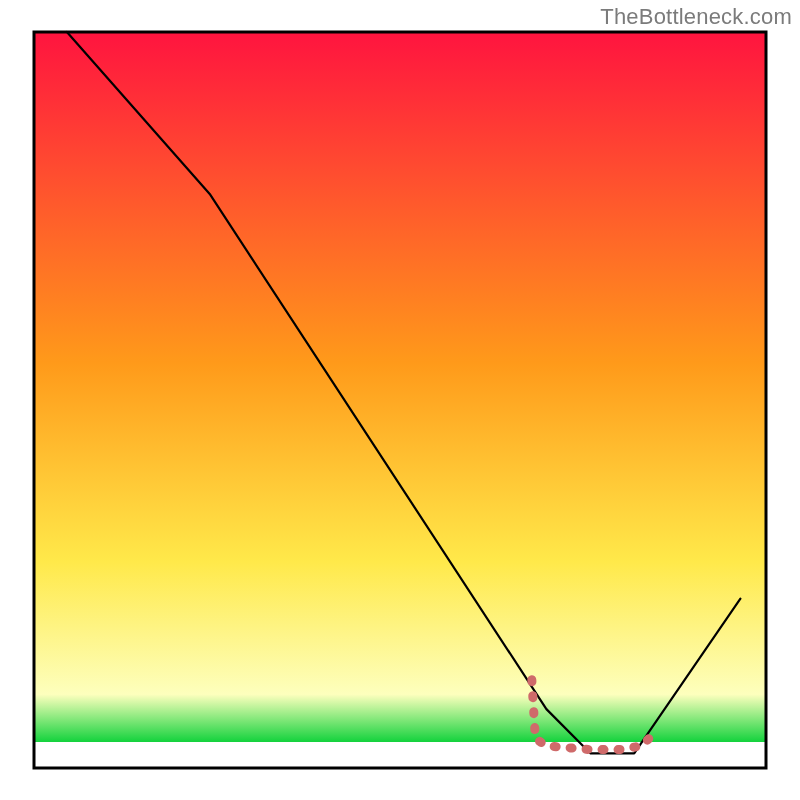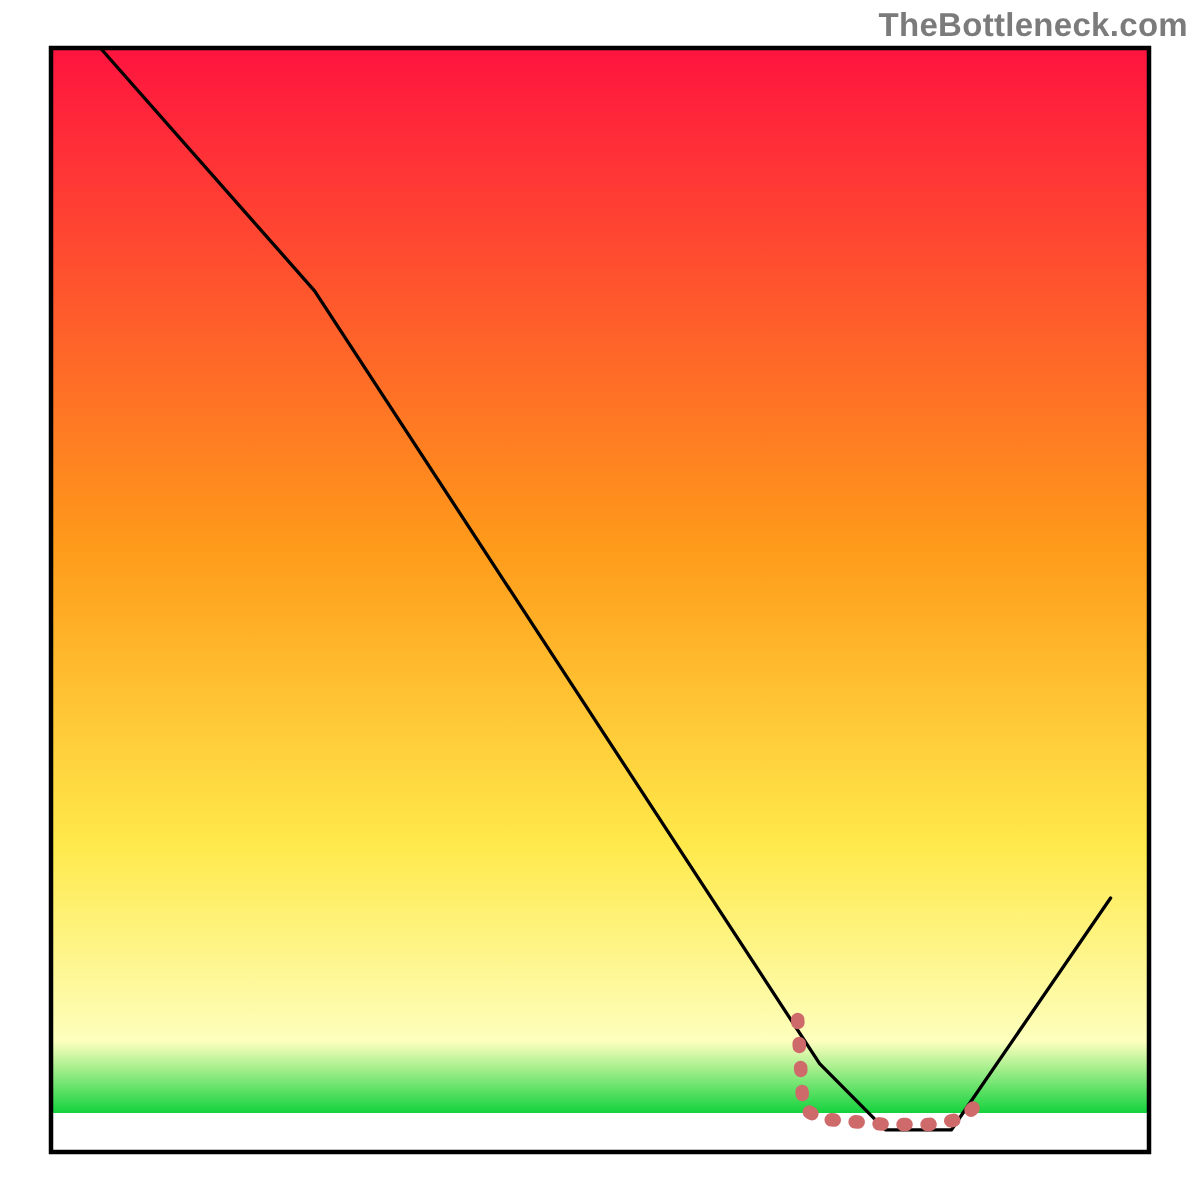--- a/index.html
+++ b/index.html
@@ -1,17 +1,17 @@
 <!DOCTYPE html>
 <html><head>
 <meta charset="utf-8">
 <style>
   html,body{margin:0;padding:0;width:800px;height:800px;overflow:hidden;background:#fff;font-family:Arial,Helvetica,sans-serif}
   .frame{position:absolute;left:0;top:0;width:800px;height:800px}
-  .watermark{position:absolute;top:4px;right:8px;font-size:22px;font-weight:700;color:#7b7b7b;letter-spacing:.2px}
+  .watermark{position:absolute;top:4px;right:8px;font-size:22px;font-weight:400;color:#7b7b7b;letter-spacing:.2px}
   svg{display:block}
 </style>
 </head>
 <body>
 
 <div class="frame">
   <div class="watermark">TheBottleneck.com</div>
   <svg id="plot" width="800" height="800">
       <defs>
         <linearGradient id="bg" x1="0" y1="0" x2="0" y2="1">

